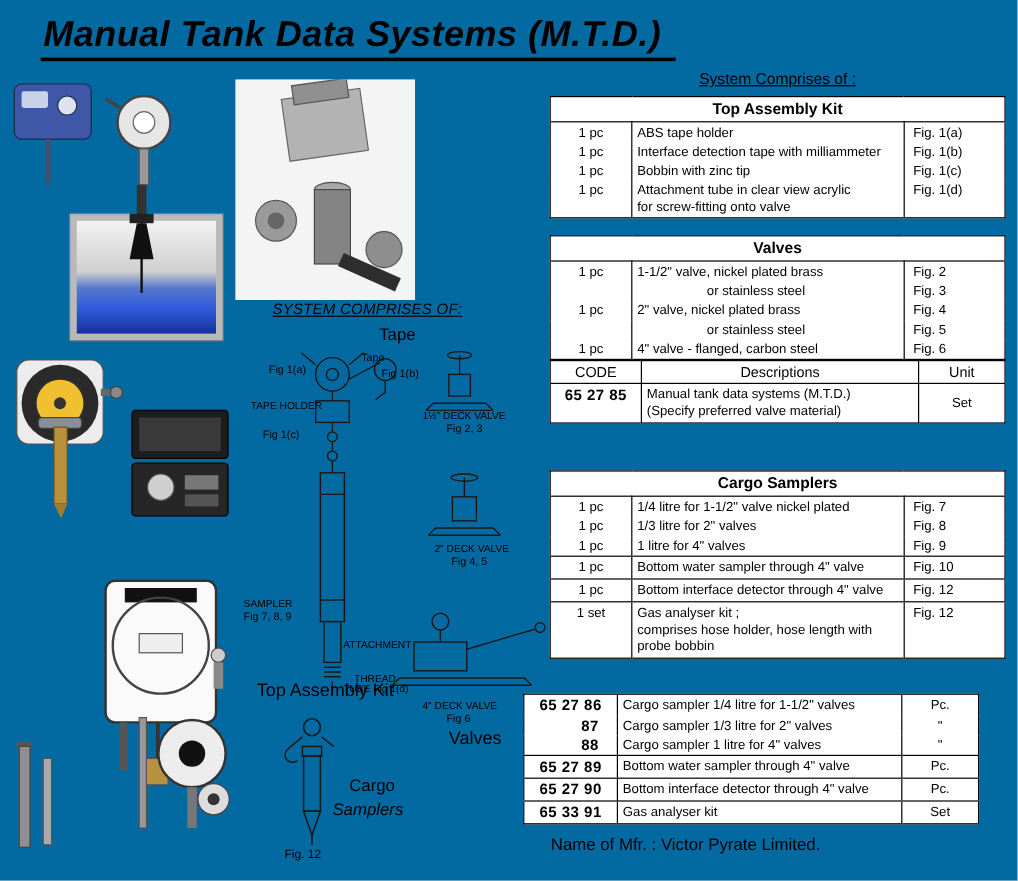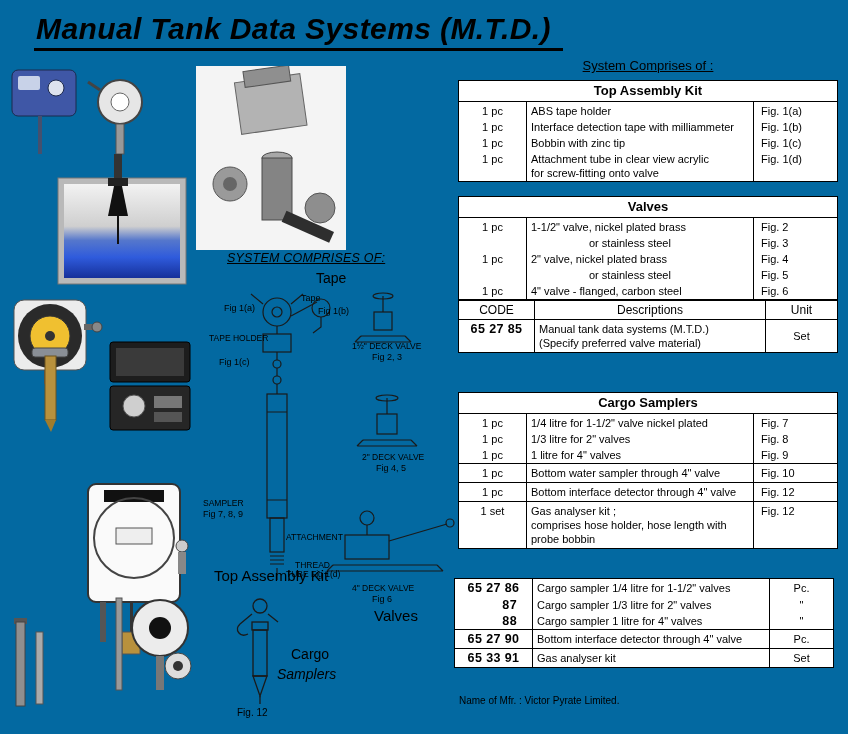--- a/index.html
+++ b/index.html
@@ -22,21 +22,21 @@
   .cat tr.cols th:first-child{border-right:1px solid #000;}
   .cat tr.cols th:last-child{border-left:1px solid #000;}
   .cat td.code{font-weight:700;font-size:12.5px;letter-spacing:.4px;}
   .cat td.code-sub{font-weight:700;font-size:12.5px;letter-spacing:.4px;text-align:right;padding-right:15px;}
   .cat td.unit{text-align:center;}
   .cat td.vmid{vertical-align:middle;}
   .w-qty{width:68px;}.w-fig{width:84px;}
   .w-code{width:76px;}.w-unit{width:72px;}
   .w-code2{width:78px;}.w-unit2{width:64px;}
   #ancillary{left:459px;top:360px;font-size:13px;font-weight:700;line-height:15px;}
-  #mfr{left:459px;top:695px;font-size:10px;}
+  #mfr{left:459px;top:695px;font-size:14px;}
   
   .lbl{position:absolute;font-size:9px;line-height:10px;white-space:nowrap;}
   .lbl-sm{font-size:8.5px;}
   .comprises-mid{left:227px;top:251px;font-size:12.5px;font-weight:400;font-style:italic;text-decoration:underline;letter-spacing:.2px;}
   .cap14{position:absolute;font-size:14px;line-height:16px;white-space:nowrap;}
   .cap15{position:absolute;font-size:15px;line-height:17px;white-space:nowrap;}
   .cap10{position:absolute;font-size:10px;white-space:nowrap;}
   svg{display:block;}
 </style>
 </head>
@@ -375,21 +375,21 @@
         <td>
           <div>Gas analyser kit ;</div>
           <div>comprises hose holder, hose length with</div>
           <div>probe bobbin</div>
         </td>
         <td class="fig">Fig. 12</td>
       </tr>
     </tbody>
   </table>
 
-  <table class="cat abs" style="left:454px;top:578px;">
+  <table class="cat abs" style="left:436px;top:578px;">
     <colgroup>
         <col class="w-code2">
         <col>
         <col class="w-unit2">
       </colgroup>
     <tbody>
       <tr class="padrow">
         <td class="code">65 27 86</td>
         <td>Cargo sampler 1/4 litre for 1-1/2" valves</td>
         <td class="unit">Pc.</td>
@@ -398,20 +398,25 @@
         <td class="code-sub">87</td>
         <td>Cargo sampler 1/3 litre for 2" valves</td>
         <td class="unit">"</td>
       </tr>
       <tr>
         <td class="code-sub">88</td>
         <td>Cargo sampler 1 litre for 4" valves</td>
         <td class="unit">"</td>
       </tr>
       <tr class="hline padrow">
+        <td class="code">65 27 89</td>
+        <td>Bottom water sampler through 4" valve</td>
+        <td class="unit">Pc.</td>
+      </tr>
+      <tr class="hline padrow">
         <td class="code">65 27 90</td>
         <td>Bottom interface detector through 4" valve</td>
         <td class="unit">Pc.</td>
       </tr>
       <tr class="hline padrow">
         <td class="code">65 33 91</td>
         <td>Gas analyser kit</td>
         <td class="unit">Set</td>
       </tr>
     </tbody>

